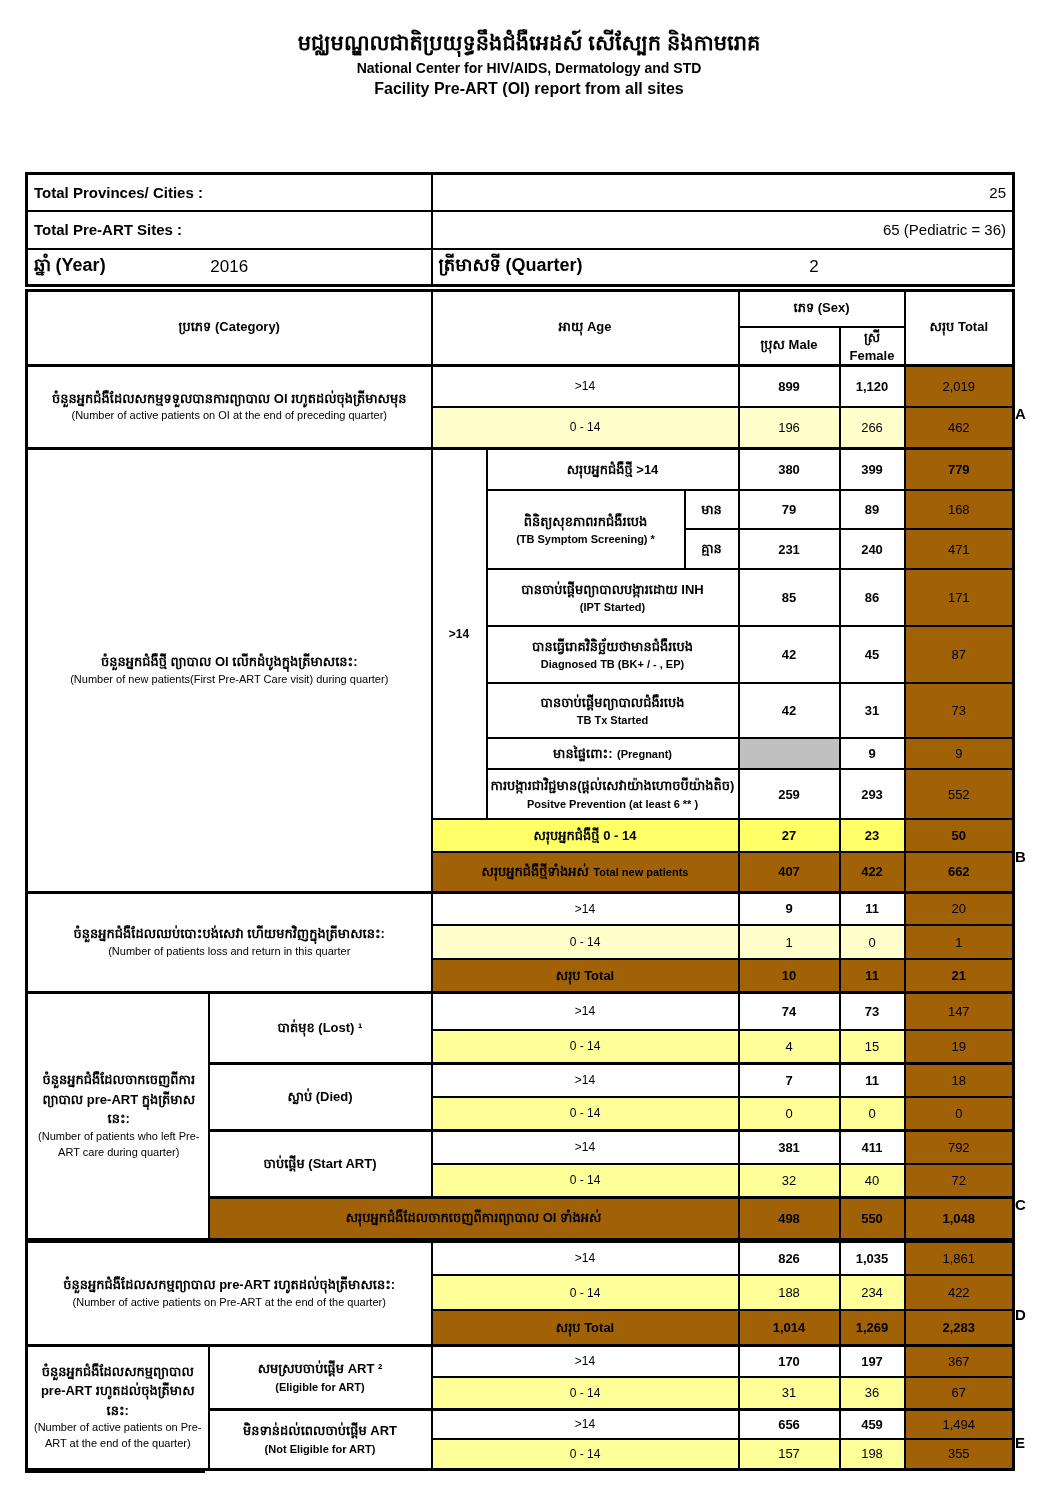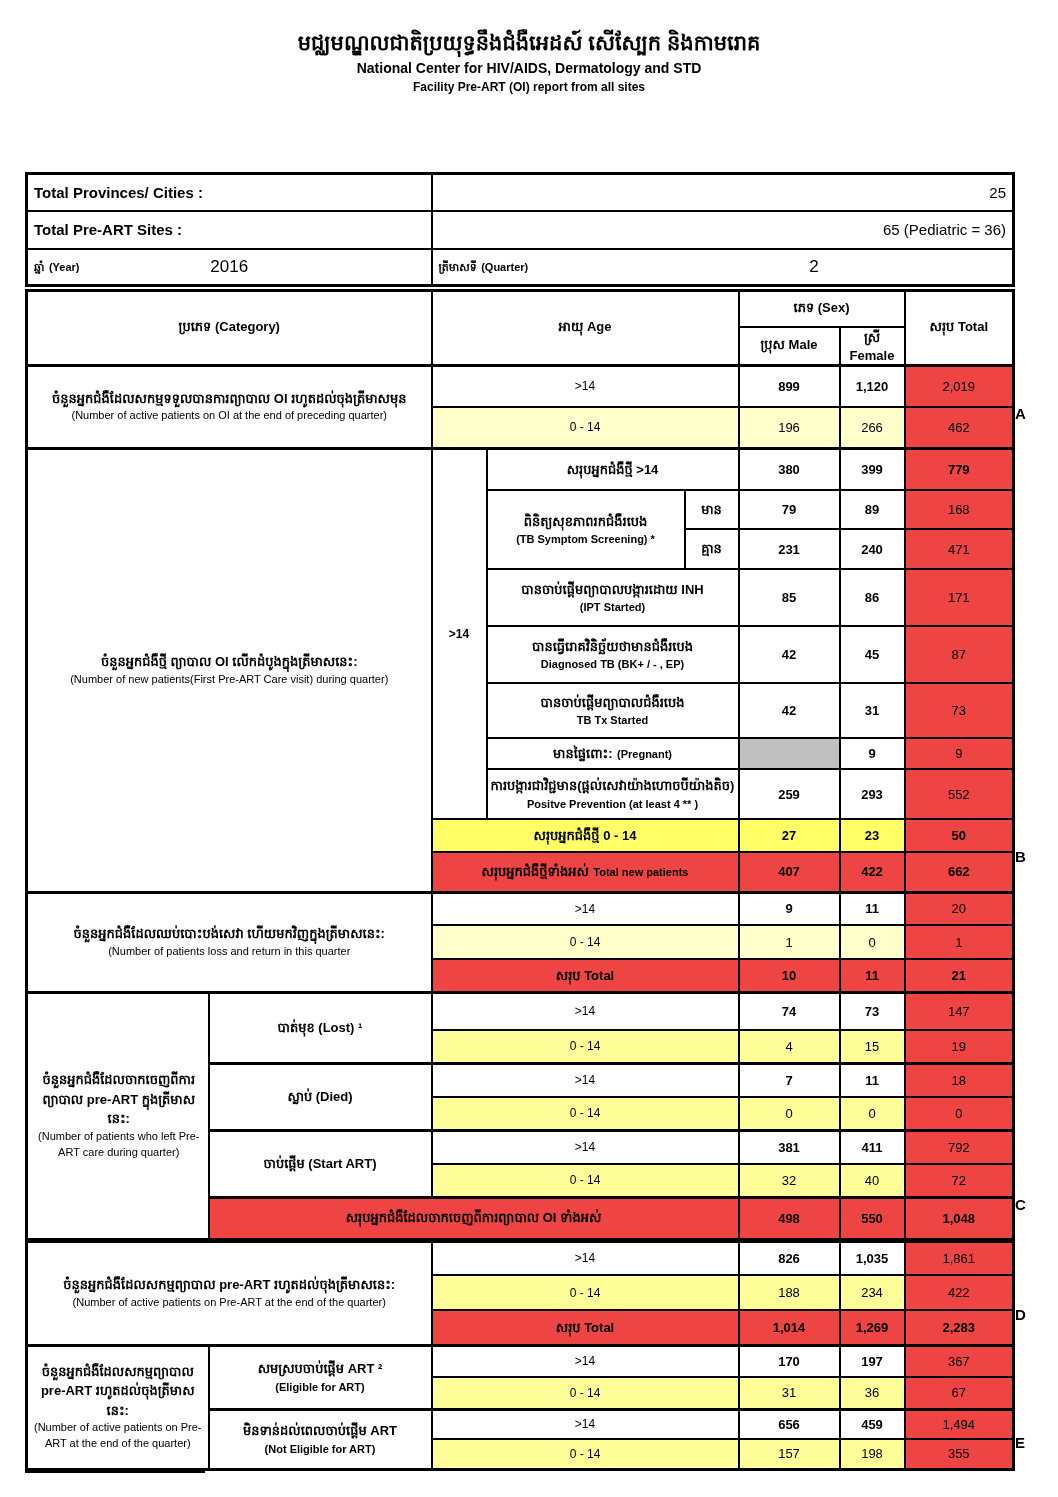--- a/index.html
+++ b/index.html
@@ -4,50 +4,50 @@
 <style>
   html,body{margin:0;padding:0;background:#fff;}
   .page{position:relative;width:1058px;height:1497px;background:#ffffff;
         font-family:"Liberation Sans",sans-serif;color:#000;overflow:hidden;}
 
   
   .hdr{position:absolute;left:0;top:30px;width:100%;text-align:center;}
   .hdr .kh-title{font-size:21px;font-weight:bold;line-height:1.25;}
   .hdr .en-title{font-size:14px;font-weight:bold;margin-top:4px;}
   .hdr .kh-sub{font-size:17px;margin-top:16px;}
-  .hdr .en-sub{font-size:12px;font-weight:bold;margin-top:4px;}
+  .hdr .en-sub{font-size:16px;font-weight:bold;margin-top:4px;}
 
   
   table{border-collapse:collapse;}
   .info{position:absolute;left:25px;top:172px;width:987px;border:3px solid #000;table-layout:fixed;}
   .info td{border:2px solid #000;padding:0 6px;}
   .info .il{font-size:15px;font-weight:bold;text-align:left;}
   .info .iv{font-size:15px;text-align:right;}
-  .ylabel{font-size:11px;font-weight:bold;margin-top:12px;}
+  .ylabel{font-size:18px;font-weight:bold;margin-top:12px;}
   .r3cell{position:relative;}
   .r3val{position:absolute;top:50%;transform:translateY(-50%);font-size:17px;}
   .yearval{left:0;width:100%;text-align:center;}
   .qval{left:65%;}
 
   
   .main{position:absolute;left:25px;top:289px;width:987px;border:3px solid #000;table-layout:fixed;}
   .main td{border:2px solid #000;padding:1px 2px;text-align:center;vertical-align:middle;}
   tr.t3 td{border-top:3px solid #000;}
   tr.t5 td{border-top:5px solid #000;}
   .hk{font-size:13px;font-weight:bold;}
   .kh{font-size:13px;font-weight:bold;line-height:1.5;}
   .en{font-size:11px;font-weight:bold;line-height:1.5;}
   .enr{font-size:11px;font-weight:normal;line-height:1.45;}
   .age{font-size:12px;}
   .agespan{font-size:12px;font-weight:bold;}
   .v{font-size:13px;}
   .vb{font-size:13px;font-weight:bold;}
   .catl{text-align:left;padding-left:4px !important;}
 
-  .bg-cyan{background:#ef4444;}
+  .bg-cyan{background:#a16207;}
   .bg-py{background:#FFFFCC;}
   .bg-y{background:#FFFF99;}
   .bg-by{background:#FFFF66;}
   .bg-gray{background:#C0C0C0;}
 
   
   .marker{position:absolute;left:1015px;width:30px;font-size:15px;font-weight:bold;}
   .rule{position:absolute;left:25px;top:1470px;width:180px;height:3px;background:#000;}
 </style>
 </head>
@@ -190,21 +190,21 @@
         <span class="kh">មានផ្ទៃពោះ:</span>
         <span class="en">(Pregnant)</span>
       </td>
       <td class="bg-gray"></td>
       <td class="vb">9</td>
       <td class="v bg-cyan">9</td>
     </tr>
     <tr style="height:50px">
       <td colspan="2">
         <div class="kh">ការបង្ការជាវិជ្ជមាន(ផ្ដល់សេវាយ៉ាងហោចបីយ៉ាងតិច)</div>
-        <div class="en">Positve Prevention (at least 4 ** )</div>
+        <div class="en">Positve Prevention (at least 6 ** )</div>
       </td>
       <td class="vb">259</td>
       <td class="vb">293</td>
       <td class="v bg-cyan">552</td>
     </tr>
     <tr style="height:33px">
       <td colspan="3" class="kh bg-by">សរុបអ្នកជំងឺថ្មី 0 - 14</td>
       <td class="vb bg-by">27</td>
       <td class="vb bg-by">23</td>
       <td class="vb bg-cyan">50</td>

